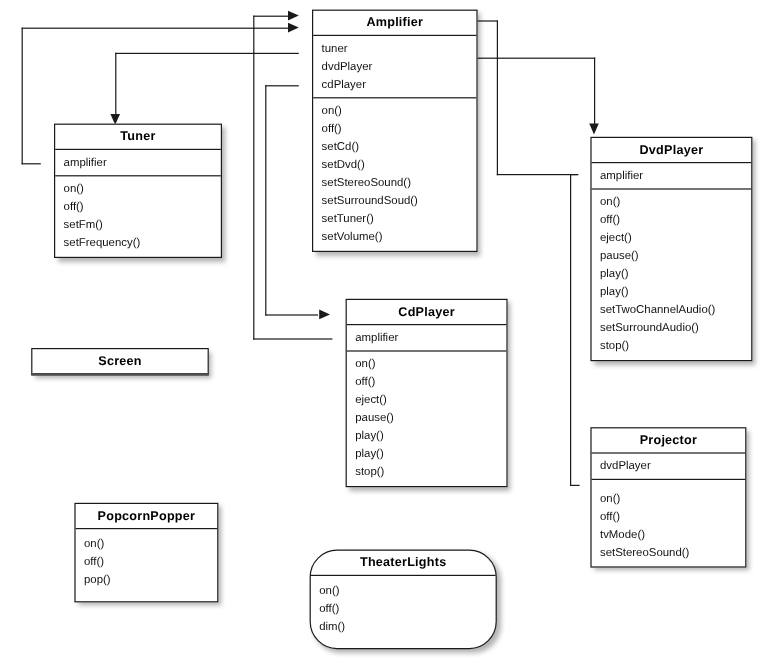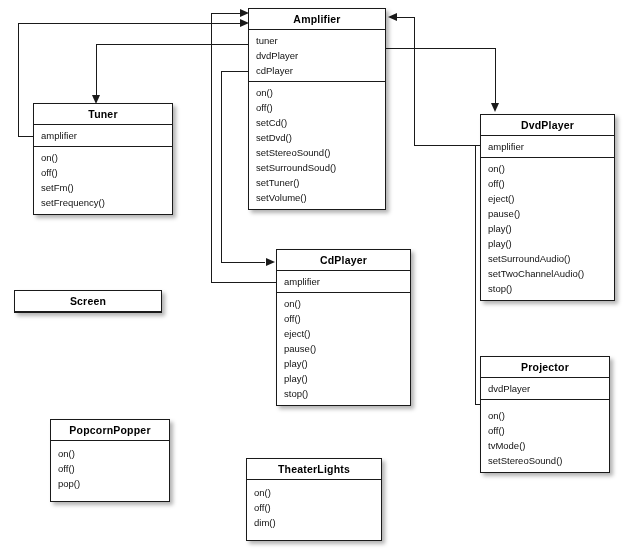--- a/index.html
+++ b/index.html
@@ -12,20 +12,21 @@
   #canvas { position:relative; width:640px; height:552px; }
 
   
   .uml-class{
     position:absolute;
     background:#ffffff;
     border:1px solid #1a1a1a;
     box-sizing:border-box;
     box-shadow:3px 3px 4px rgba(0,0,0,0.30);
     z-index:5;
+    margin-left:12px;
   }
   .uml-title{
     text-align:center;
     font-size:10.5px;
     font-weight:bold;
     color:#000000;
     padding:4px 2px 4px 2px;
     border-bottom:1px solid #1a1a1a;
     line-height:12px;
     letter-spacing:0.2px;
@@ -142,22 +143,22 @@
     <div class="uml-attrs">
       <div class="uml-row">amplifier</div>
     </div>
     <div class="uml-ops">
       <div class="uml-row">on()</div>
       <div class="uml-row">off()</div>
       <div class="uml-row">eject()</div>
       <div class="uml-row">pause()</div>
       <div class="uml-row">play()</div>
       <div class="uml-row">play()</div>
+      <div class="uml-row">setTwoChannelAudio()</div>
       <div class="uml-row">setSurroundAudio()</div>
-      <div class="uml-row">setTwoChannelAudio()</div>
       <div class="uml-row">stop()</div>
     </div>
   </div>
 
   <div class="uml-class" style="left:276px; top:249px; width:135px;">
     <div class="uml-title">CdPlayer</div>
     <div class="uml-attrs">
       <div class="uml-row">amplifier</div>
     </div>
     <div class="uml-ops">
@@ -190,21 +191,21 @@
 
   <div class="uml-class" style="left:50px; top:419px; width:120px;">
     <div class="uml-title">PopcornPopper</div>
     <div class="uml-ops" style="padding-top:5px; padding-bottom:10px;">
       <div class="uml-row">on()</div>
       <div class="uml-row">off()</div>
       <div class="uml-row">pop()</div>
     </div>
   </div>
 
-  <div class="uml-class" style="left:246px; top:458px; width:136px;">
+  <div class="uml-class" style="left:246px; top:458px; width:156px;border-radius:23px;">
     <div class="uml-title">TheaterLights</div>
     <div class="uml-ops" style="padding-top:5px; padding-bottom:10px;">
       <div class="uml-row">on()</div>
       <div class="uml-row">off()</div>
       <div class="uml-row">dim()</div>
     </div>
   </div>
 
 </div>
 

